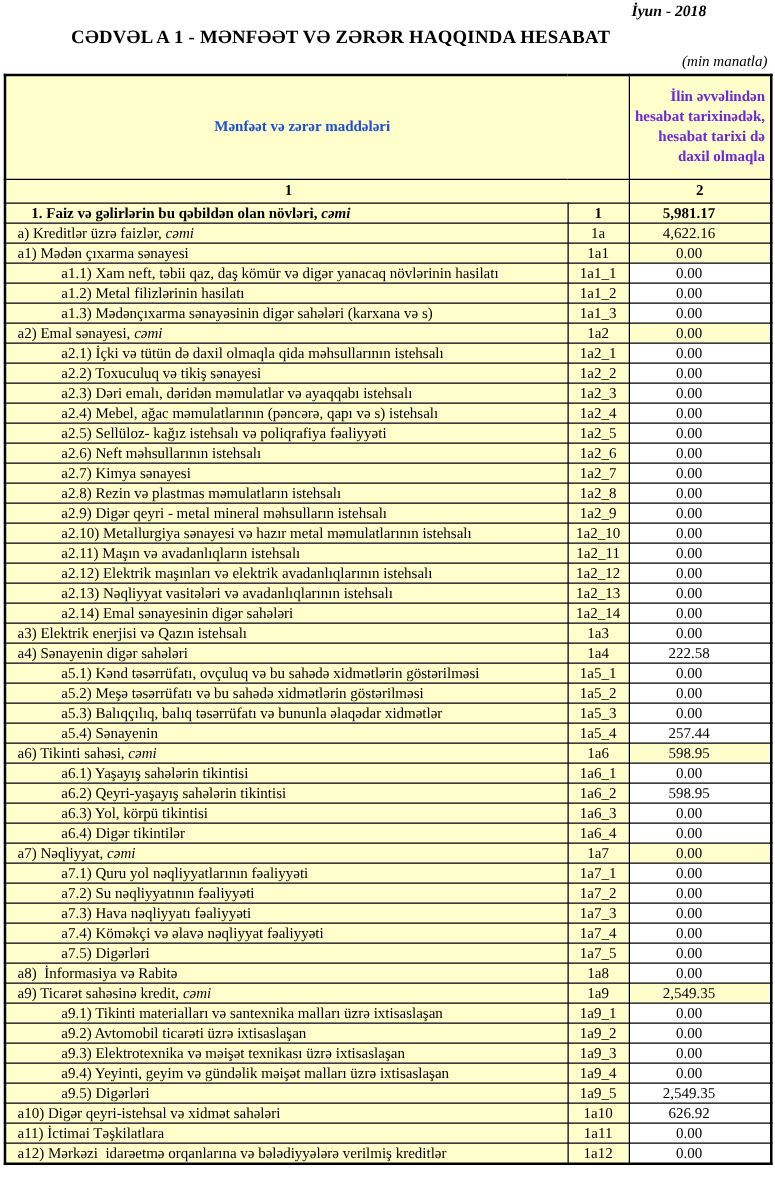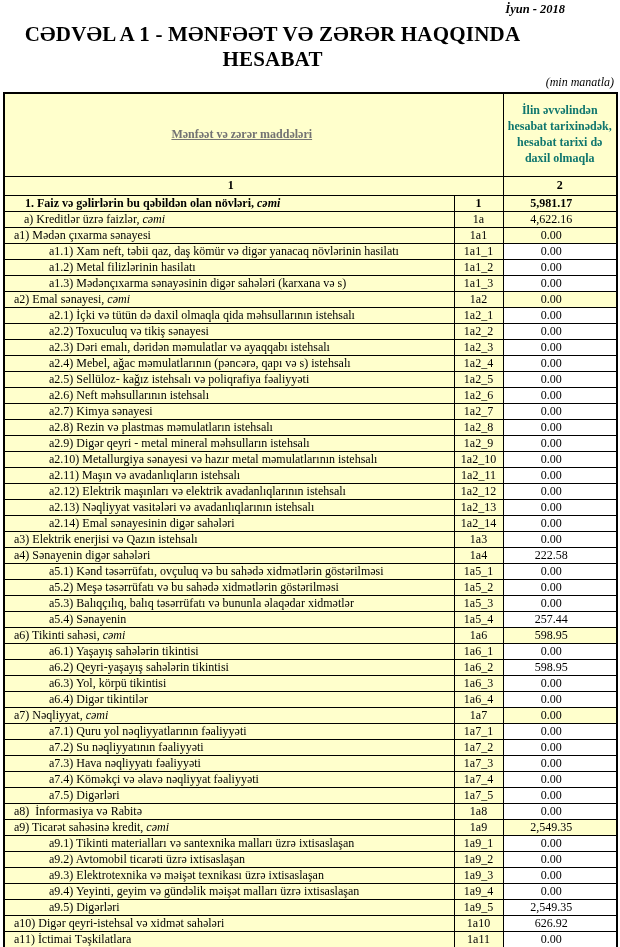--- a/index.html
+++ b/index.html
@@ -17,21 +17,21 @@
     padding-right:55px;
     text-align:right;
     font-size:12.5px;
     font-weight:bold;
     font-style:italic;
   }
   .title {
     margin-top:5px;
     width:545px;
     text-align:center;
-    font-size:21px;
+    font-size:15px;
     font-weight:bold;
     letter-spacing:0.2px;
   }
   .unit-note {
     margin-top:3px;
     margin-bottom:2px;
     padding-right:6px;
     text-align:right;
     font-size:12px;
     font-style:italic;
@@ -47,45 +47,44 @@
     border:1px solid #000;
     background:#FFFFCC;
     font-size:12px;
     vertical-align:middle;
     overflow:hidden;
   }
   
   th.h-items {
     height:83px;
     padding-right:24px;
-    color:#737373;
+    color:#1d4ed8;
     font-weight:bold;
     font-size:12.5px;
-    text-decoration:underline;
   }
   th.h-value {
-    text-align:center;
+    text-align:right;
     padding:0 4px;
-    color:#0f766e;
+    color:#6d28d9;
     font-weight:bold;
     font-size:12.5px;
     line-height:1.32;
   }
   tr.colnums td {
     height:19px;
     text-align:center;
     font-weight:bold;
     font-size:12px;
   }
   td.num1 { padding-right:46px; }
   
   tr.r td { height:16px; line-height:15px; font-size:12px; }
   td.lbl { padding-left:20px; white-space:pre; }
   td.lbl .em { font-style:italic; }
-  tr.lvl1 td.lbl { padding-left:19px; }
+  tr.lvl1 td.lbl { padding-left:9px; }
   tr.lvl2 td.lbl { padding-left:9px; }
   tr.lvl3 td.lbl { padding-left:44px; }
   td.code { text-align:center; white-space:nowrap; }
   td.val  { text-align:center; padding-right:17px; white-space:nowrap; }
   tr.bold td { font-weight:bold; }
   td.val.input { background:#FFFFFF; }
 </style>
 </head>
 <body>
 

